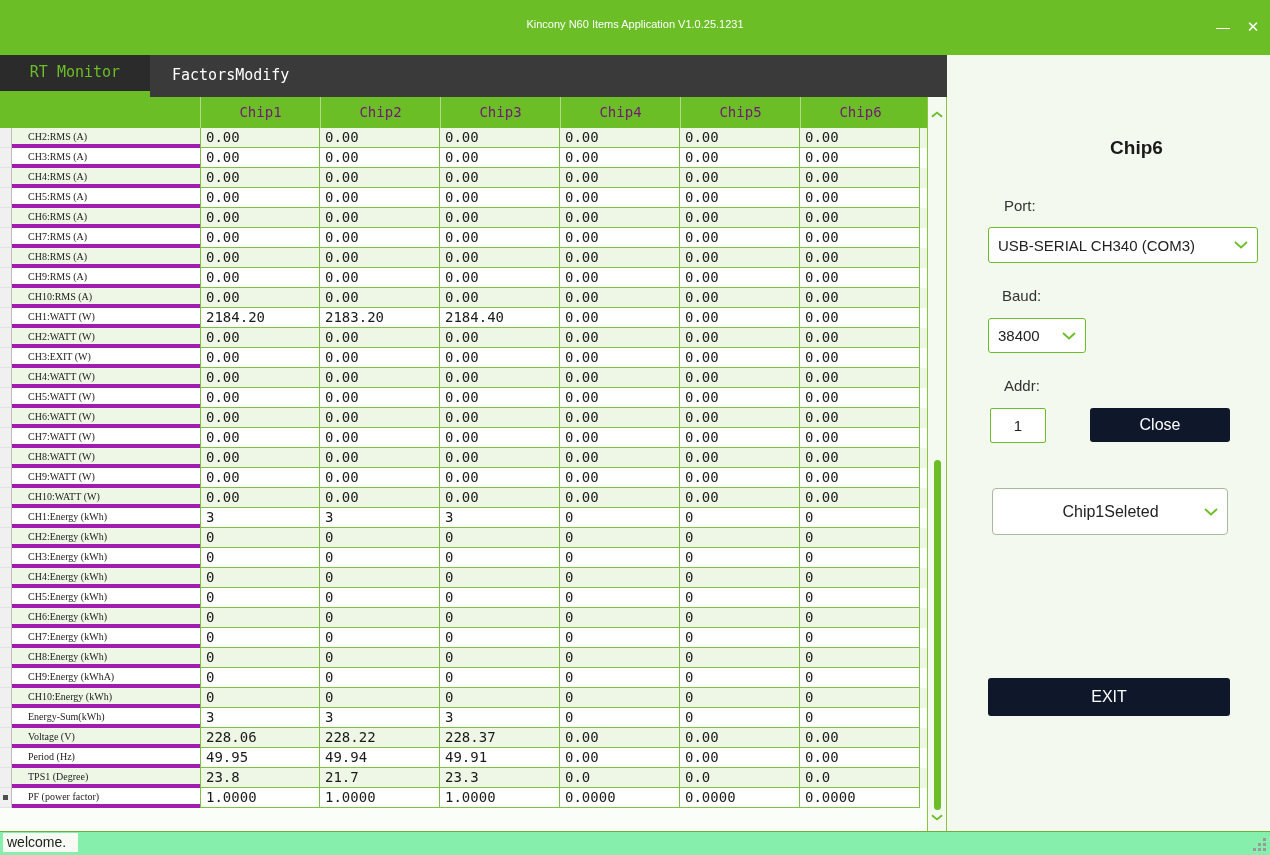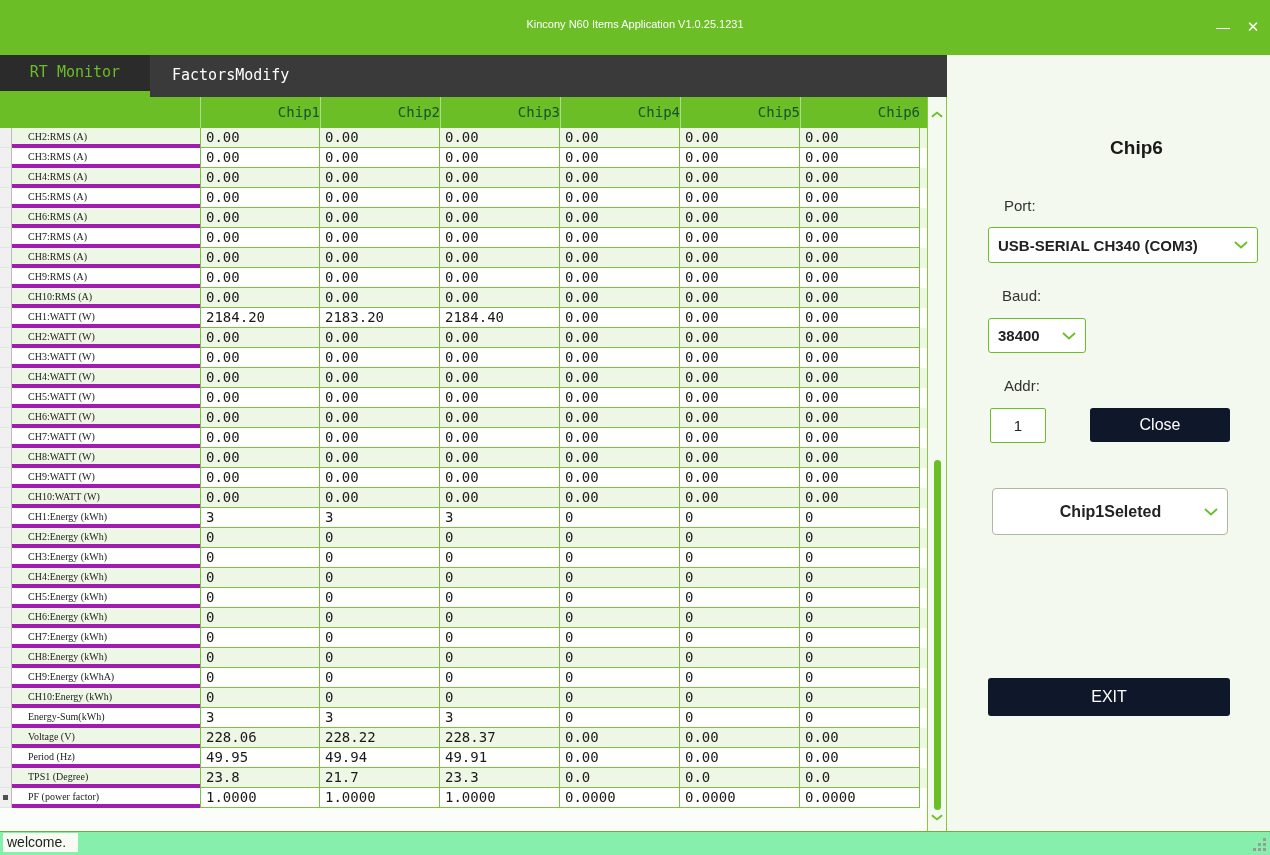--- a/index.html
+++ b/index.html
@@ -50,22 +50,22 @@
   
   .table-area {
     position:absolute; left:0; top:97px; width:947px; height:734px;
     background:#fbfdf8;
   }
   .thead {
     display:flex; width:927px; height:31px; background:#6cbe27;
   }
   .thead .corner { width:200px; }
   .thead .hcell {
-    width:120px; color:#14532d; font-family:"DejaVu Sans Mono", monospace;
-    font-size:14px; text-align:right; line-height:30px;
+    width:120px; color:#701a75; font-family:"DejaVu Sans Mono", monospace;
+    font-size:14px; text-align:center; line-height:30px;
     border-left:1px solid rgba(255,255,255,0.45);
   }
   .tbody { width:927px; }
   .trow { display:flex; width:927px; height:20px; background:#ffffff; }
   .trow.alt { background:#eef7e6; }
   .gutter-cell {
     width:12px; background:#f0f0f0;
     border-right:1px solid #bdbdbd; border-bottom:1px solid #e3e3e3;
     position:relative;
   }
@@ -114,21 +114,21 @@
     font-size:19px; font-weight:bold; color:#1a1a1a;
   }
   .plabel { position:absolute; font-size:15px; color:#333333; }
   .lbl-port { left:57px; top:142px; }
   .lbl-baud { left:55px; top:232px; }
   .lbl-addr { left:57px; top:322px; }
 
   .dd {
     position:absolute; background:#ffffff; border:1px solid #6cbe27;
     border-radius:3px; display:flex; align-items:center;
-    font-size:15px; color:#222222; cursor:default;font-weight:bold;
+    font-size:15px; color:#222222; cursor:default;
   }
   .dd .dd-text { flex:1; padding-left:9px; white-space:nowrap; }
   .dd .chev { margin-right:9px; display:flex; }
   .dd-port { left:41px; top:172px; width:270px; height:36px; }
   .dd-baud { left:41px; top:263px; width:98px; height:35px; }
   .dd-chip {
     left:45px; top:433px; width:236px; height:47px;
     border:1px solid #a9baa0; border-radius:4px; font-size:16px;
   }
   .dd-chip .dd-text { text-align:center; padding-left:24px; }
@@ -303,21 +303,21 @@
         <div class="label-cell">CH2:WATT (W)</div>
         <div class="data-cell first">0.00</div>
         <div class="data-cell">0.00</div>
         <div class="data-cell">0.00</div>
         <div class="data-cell">0.00</div>
         <div class="data-cell">0.00</div>
         <div class="data-cell">0.00</div>
       </div>
       <div class="trow">
         <div class="gutter-cell"></div>
-        <div class="label-cell">CH3:WATT (W)</div>
+        <div class="label-cell">CH3:EXIT (W)</div>
         <div class="data-cell first">0.00</div>
         <div class="data-cell">0.00</div>
         <div class="data-cell">0.00</div>
         <div class="data-cell">0.00</div>
         <div class="data-cell">0.00</div>
         <div class="data-cell">0.00</div>
       </div>
       <div class="trow alt">
         <div class="gutter-cell"></div>
         <div class="label-cell">CH4:WATT (W)</div>

